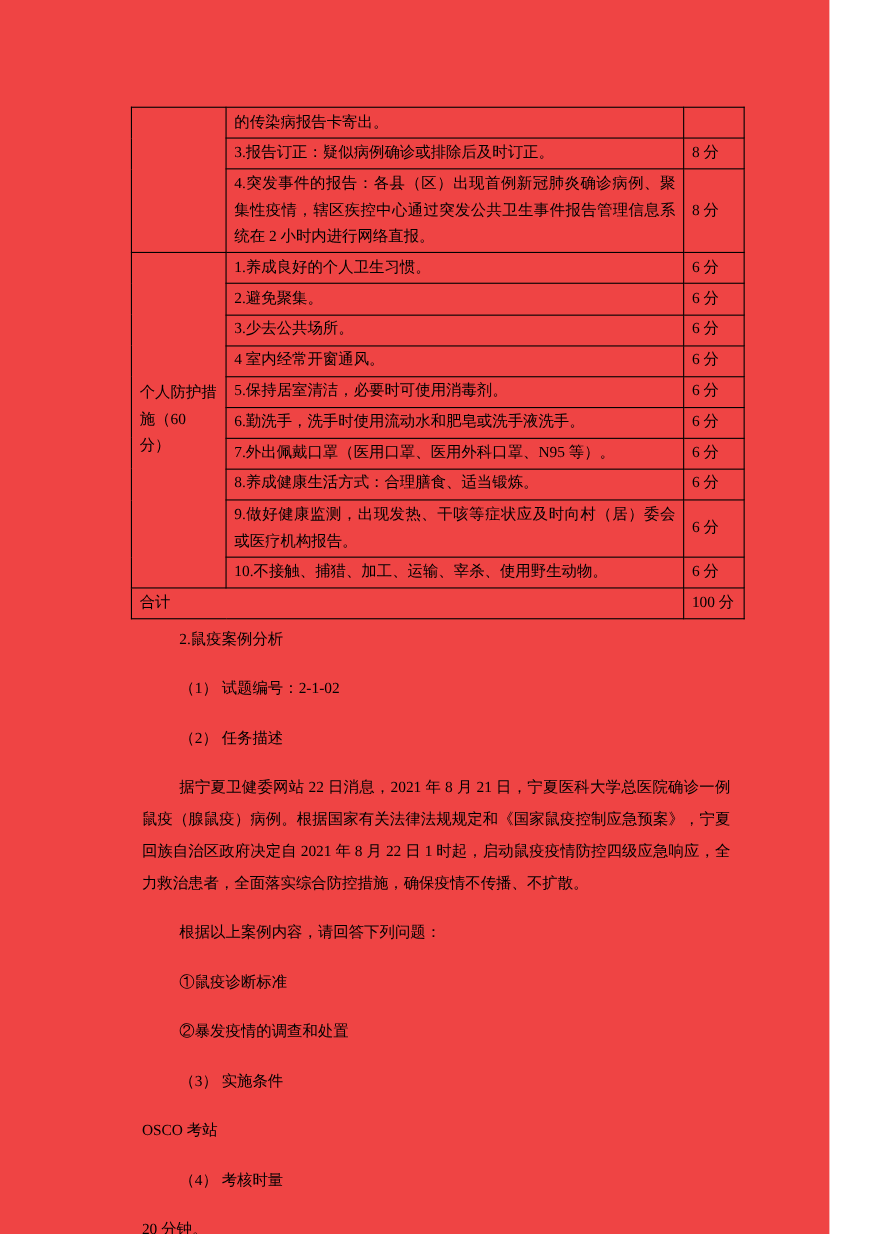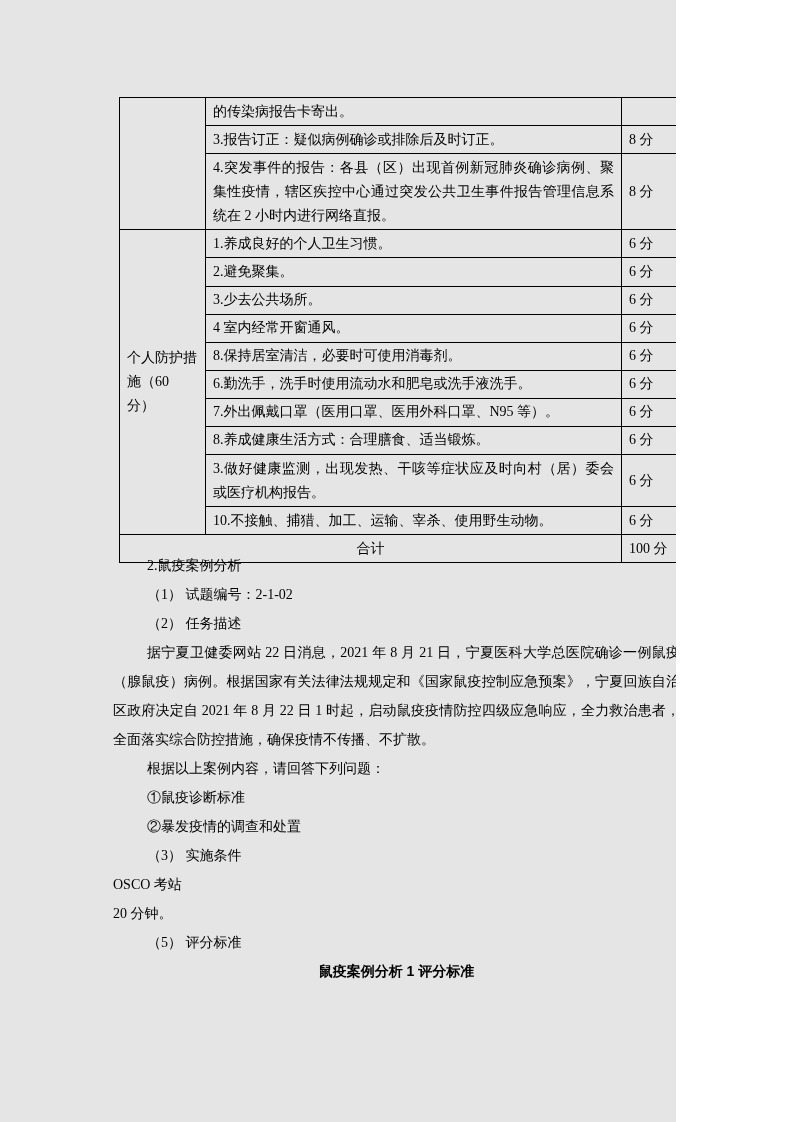--- a/index.html
+++ b/index.html
@@ -5,22 +5,22 @@
   html, body { margin: 0; padding: 0; }
   body {
     width: 793px; height: 1122px;
     background: #ffffff;
     font-family: "Liberation Serif", "DejaVu Serif", serif;
     color: #000000;
     -webkit-font-smoothing: antialiased;
   }
   .page {
     position: relative;
-    width: 676px; height: 1122px;
-    background: #e5e5e5;
+    width: 754px; height: 1122px;
+    background: #ef4444;
     overflow: hidden;
   }
   
   .score-table {
     position: absolute;
     left: 119px; top: 97px;
     width: 557px;
     border-collapse: collapse;
     table-layout: fixed;
     font-size: 14px;
@@ -28,30 +28,30 @@
   .score-table td {
     border: 1px solid #000;
     padding: 1.5px 7px;
     line-height: 1.72;
     vertical-align: middle;
     word-break: break-all;
   }
   .c-head  { text-align: left; margin-left: 24px; }
   .c-text  { text-align: justify; }
   .c-score { text-align: left; padding: 1.5px 2px; }
-  .c-total { text-align: center; margin-top: 33px; }
+  .c-total { text-align: left; margin-top: 33px; }
   
   .body-text {
     position: absolute;
     left: 113px; top: 551px;
     width: 567px;
     font-size: 14px;
     line-height: 29px;
   }
-  .para { margin: 0; text-align: left; }
+  .para { margin: 16px; text-align: left; }
   .para.indent  { text-indent: 34px; }
   .para.justify { text-align: justify; }
   .footer-title {
     margin: 0;
     text-align: center;
     font-family: "Liberation Sans", "DejaVu Sans", sans-serif;
     font-weight: bold;
     font-size: 14px;
     line-height: 29px;
   }
@@ -92,37 +92,37 @@
         </tr>
         <tr>
           <td class="c-text">3.少去公共场所。</td>
           <td class="c-score">6 分</td>
         </tr>
         <tr>
           <td class="c-text">4 室内经常开窗通风。</td>
           <td class="c-score">6 分</td>
         </tr>
         <tr>
-          <td class="c-text">8.保持居室清洁，必要时可使用消毒剂。</td>
+          <td class="c-text">5.保持居室清洁，必要时可使用消毒剂。</td>
           <td class="c-score">6 分</td>
         </tr>
         <tr>
           <td class="c-text">6.勤洗手，洗手时使用流动水和肥皂或洗手液洗手。</td>
           <td class="c-score">6 分</td>
         </tr>
         <tr>
           <td class="c-text">7.外出佩戴口罩（医用口罩、医用外科口罩、N95 等）。</td>
           <td class="c-score">6 分</td>
         </tr>
         <tr>
           <td class="c-text">8.养成健康生活方式：合理膳食、适当锻炼。</td>
           <td class="c-score">6 分</td>
         </tr>
         <tr>
-          <td class="c-text">3.做好健康监测，出现发热、干咳等症状应及时向村（居）委会或医疗机构报告。</td>
+          <td class="c-text">9.做好健康监测，出现发热、干咳等症状应及时向村（居）委会或医疗机构报告。</td>
           <td class="c-score">6 分</td>
         </tr>
         <tr>
           <td class="c-text">10.不接触、捕猎、加工、运输、宰杀、使用野生动物。</td>
           <td class="c-score">6 分</td>
         </tr>
         <tr>
           <td class="c-total" colspan="2">合计</td>
           <td class="c-score">100 分</td>
         </tr>
@@ -132,18 +132,19 @@
   <div class="body-text" id="paragraphs">
       <p class="para indent">2.鼠疫案例分析</p>
       <p class="para indent">（1） 试题编号：2-1-02</p>
       <p class="para indent">（2） 任务描述</p>
       <p class="para indent justify">据宁夏卫健委网站 22 日消息，2021 年 8 月 21 日，宁夏医科大学总医院确诊一例鼠疫（腺鼠疫）病例。根据国家有关法律法规规定和《国家鼠疫控制应急预案》，宁夏回族自治区政府决定自 2021 年 8 月 22 日 1 时起，启动鼠疫疫情防控四级应急响应，全力救治患者，全面落实综合防控措施，确保疫情不传播、不扩散。</p>
       <p class="para indent">根据以上案例内容，请回答下列问题：</p>
       <p class="para indent">①鼠疫诊断标准</p>
       <p class="para indent">②暴发疫情的调查和处置</p>
       <p class="para indent">（3） 实施条件</p>
       <p class="para">OSCO 考站</p>
+      <p class="para indent">（4） 考核时量</p>
       <p class="para">20 分钟。</p>
       <p class="para indent">（5） 评分标准</p>
       <p class="footer-title">鼠疫案例分析 1 评分标准</p>
     </div>
 
 </div>
 
 </body></html>

